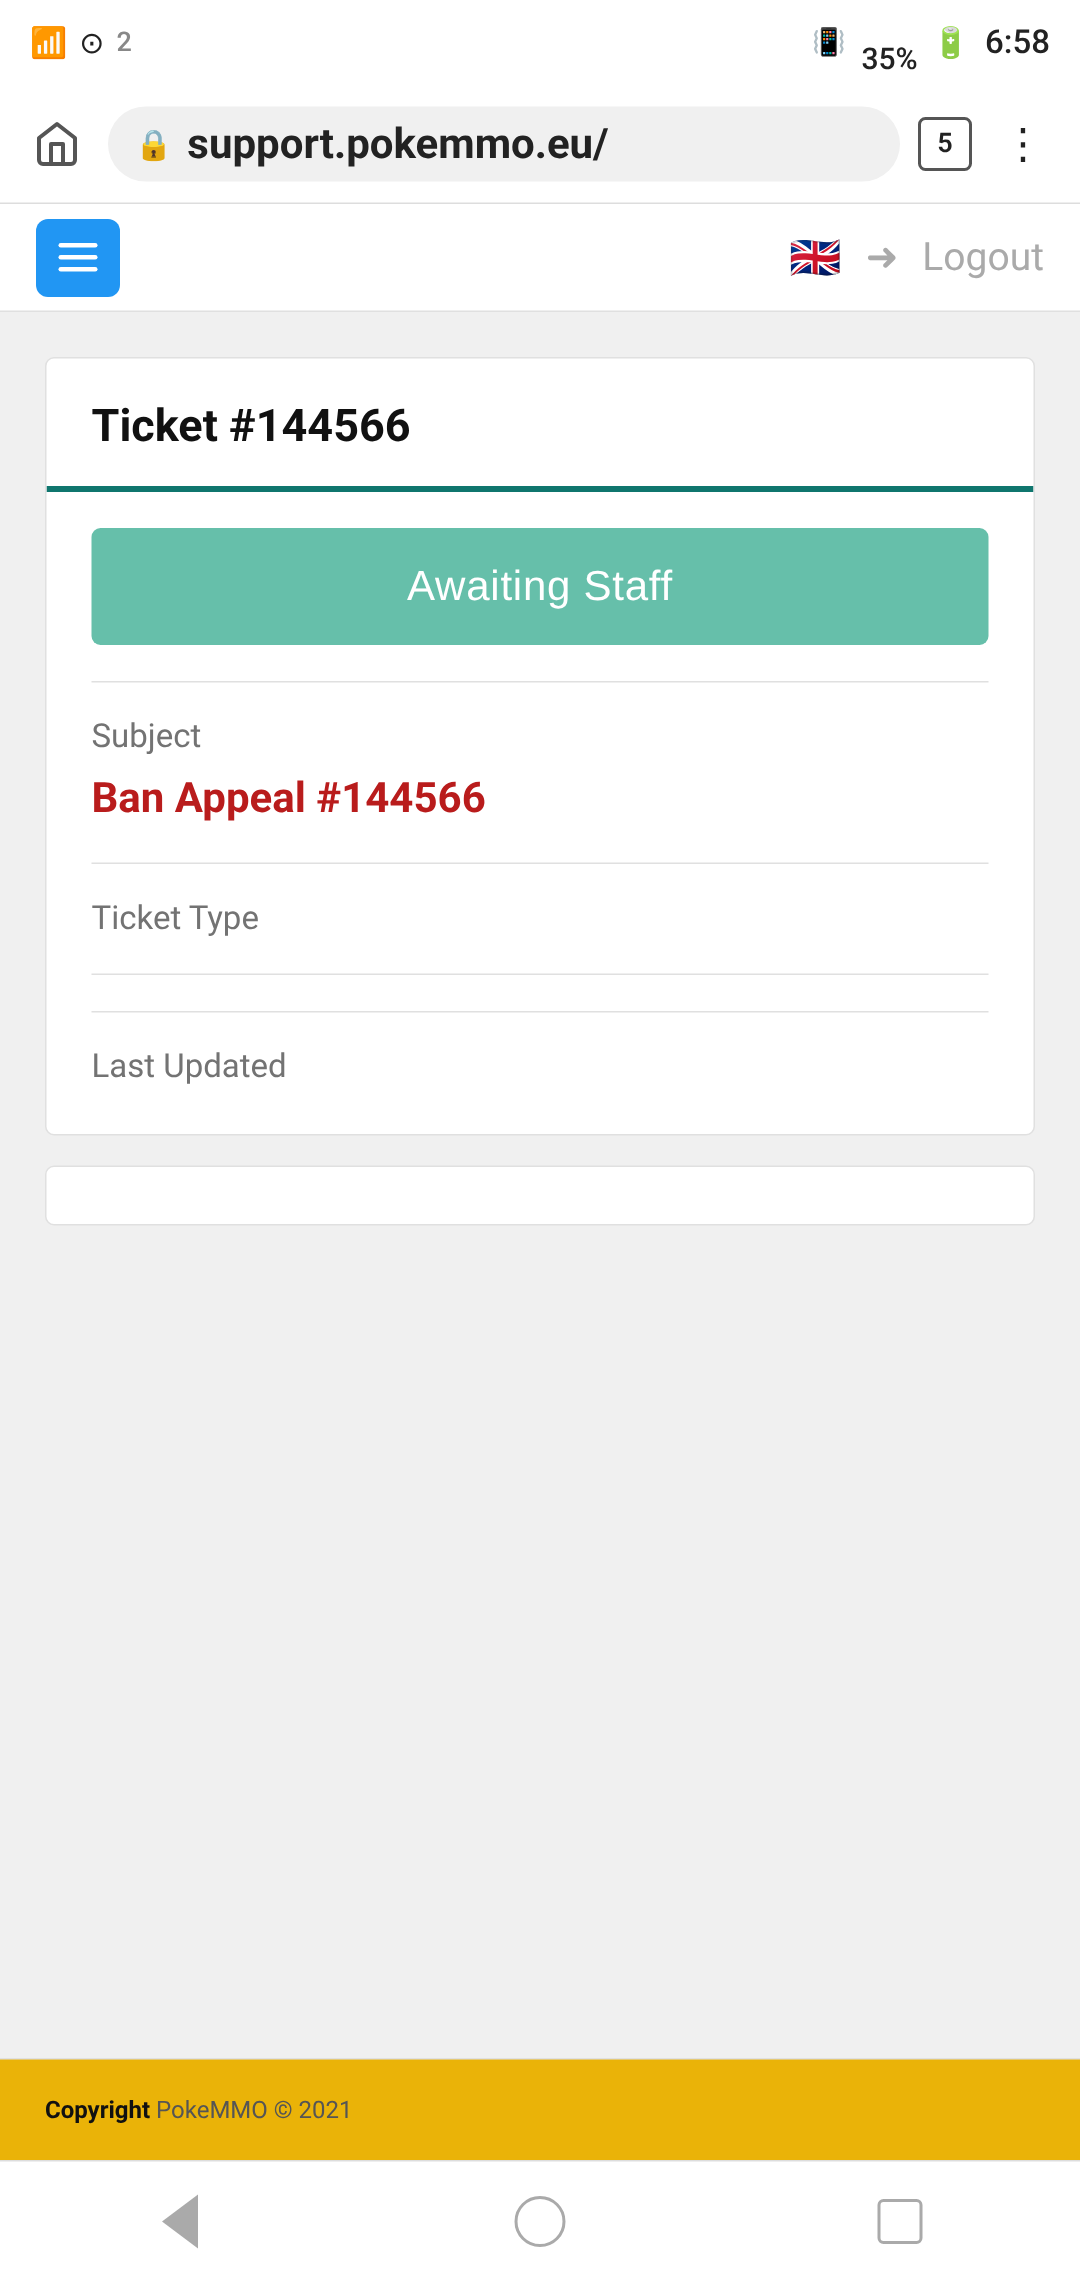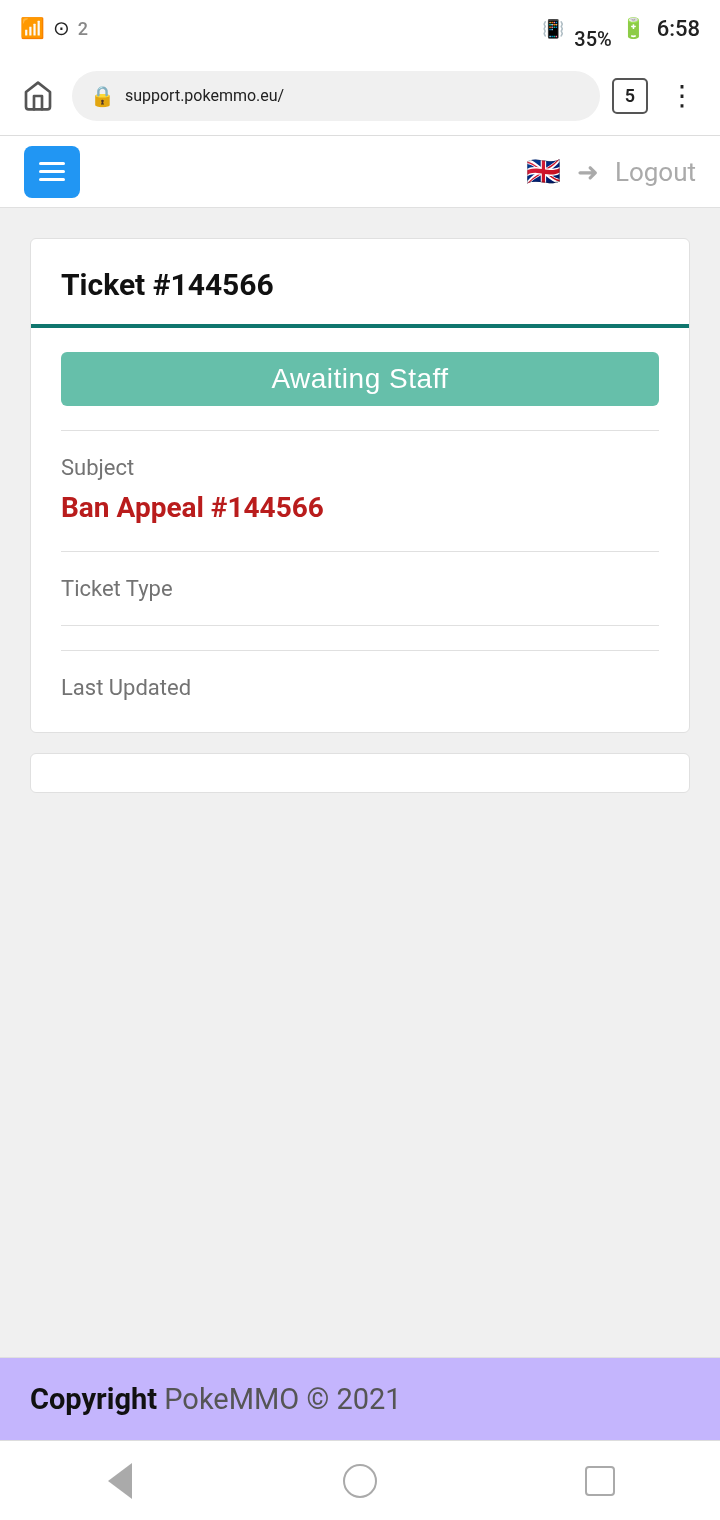--- a/index.html
+++ b/index.html
@@ -65,23 +65,23 @@
       display: flex;
       align-items: center;
       padding: 0 18px;
       gap: 10px;
     }
     .lock-icon {
       font-size: 20px;
       color: #555;
     }
     .address-text {
-      font-size: 16px;
-      color: #222;
-      font-weight: 400;
+      font-size: 28px;
+      color: #222;
+      font-weight: 700;
     }
     .tab-badge {
       background: #fff;
       border: 2px solid #555;
       border-radius: 5px;
       width: 36px;
       height: 36px;
       display: flex;
       align-items: center;
       justify-content: center;
@@ -176,21 +176,21 @@
     .ticket-body {
       padding: 24px 30px;
     }
 
     .status-btn {
       background: #66bfaa;
       color: #fff;
       border: none;
       border-radius: 6px;
       width: 100%;
-      height: 54px;
+      height: 78px;
       font-size: 28px;
       font-weight: 400;
       cursor: pointer;
       letter-spacing: 0.5px;
     }
 
     .divider {
       border: none;
       border-top: 1px solid #e0e0e0;
       margin: 24px 0;
@@ -212,24 +212,24 @@
     .bottom-card-stub {
       background: #fff;
       border-radius: 6px;
       border: 1px solid #e0e0e0;
       height: 40px;
       margin-bottom: 20px;
     }
 
     
     .footer {
-      background: #c4b5fd;
+      background: #eab308;
       padding: 24px 30px;
       border-top: 1px solid #e0e0e0;
-      font-size: 29px;
+      font-size: 16px;
       color: #555;
     }
     .footer strong {
       font-weight: 700;
       color: #111;
     }
 
     
     .bottom-nav {
       background: #fff;

